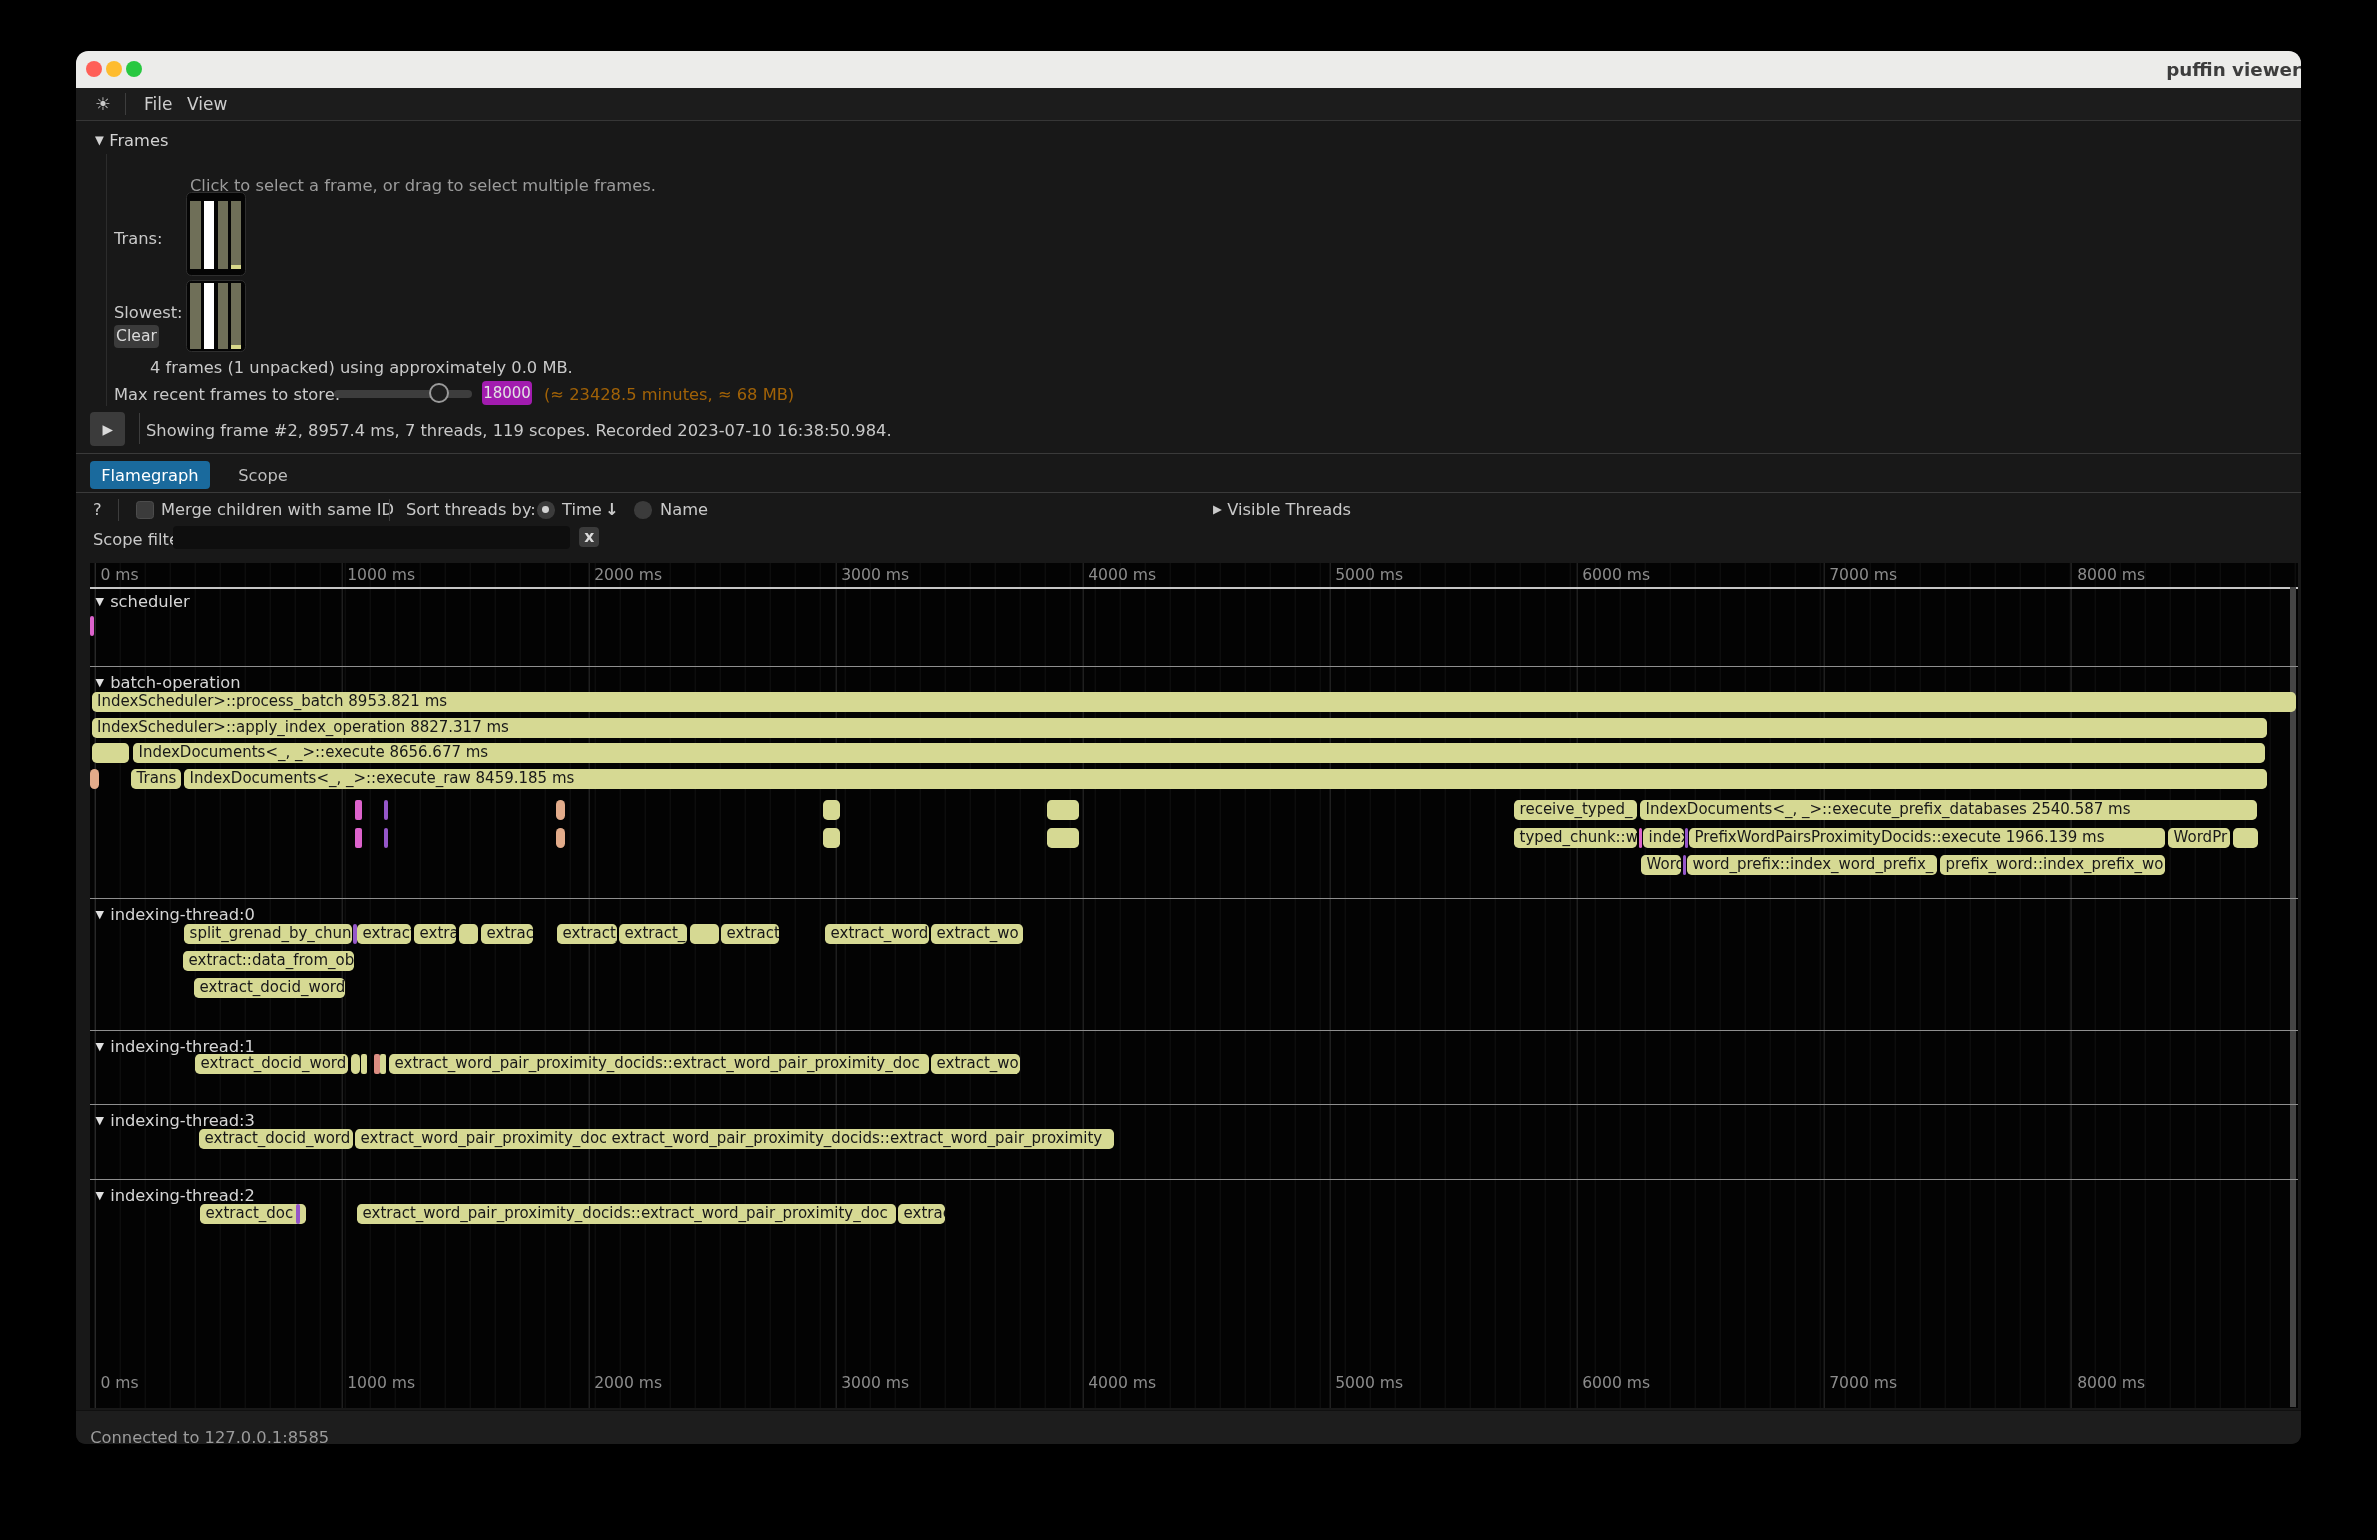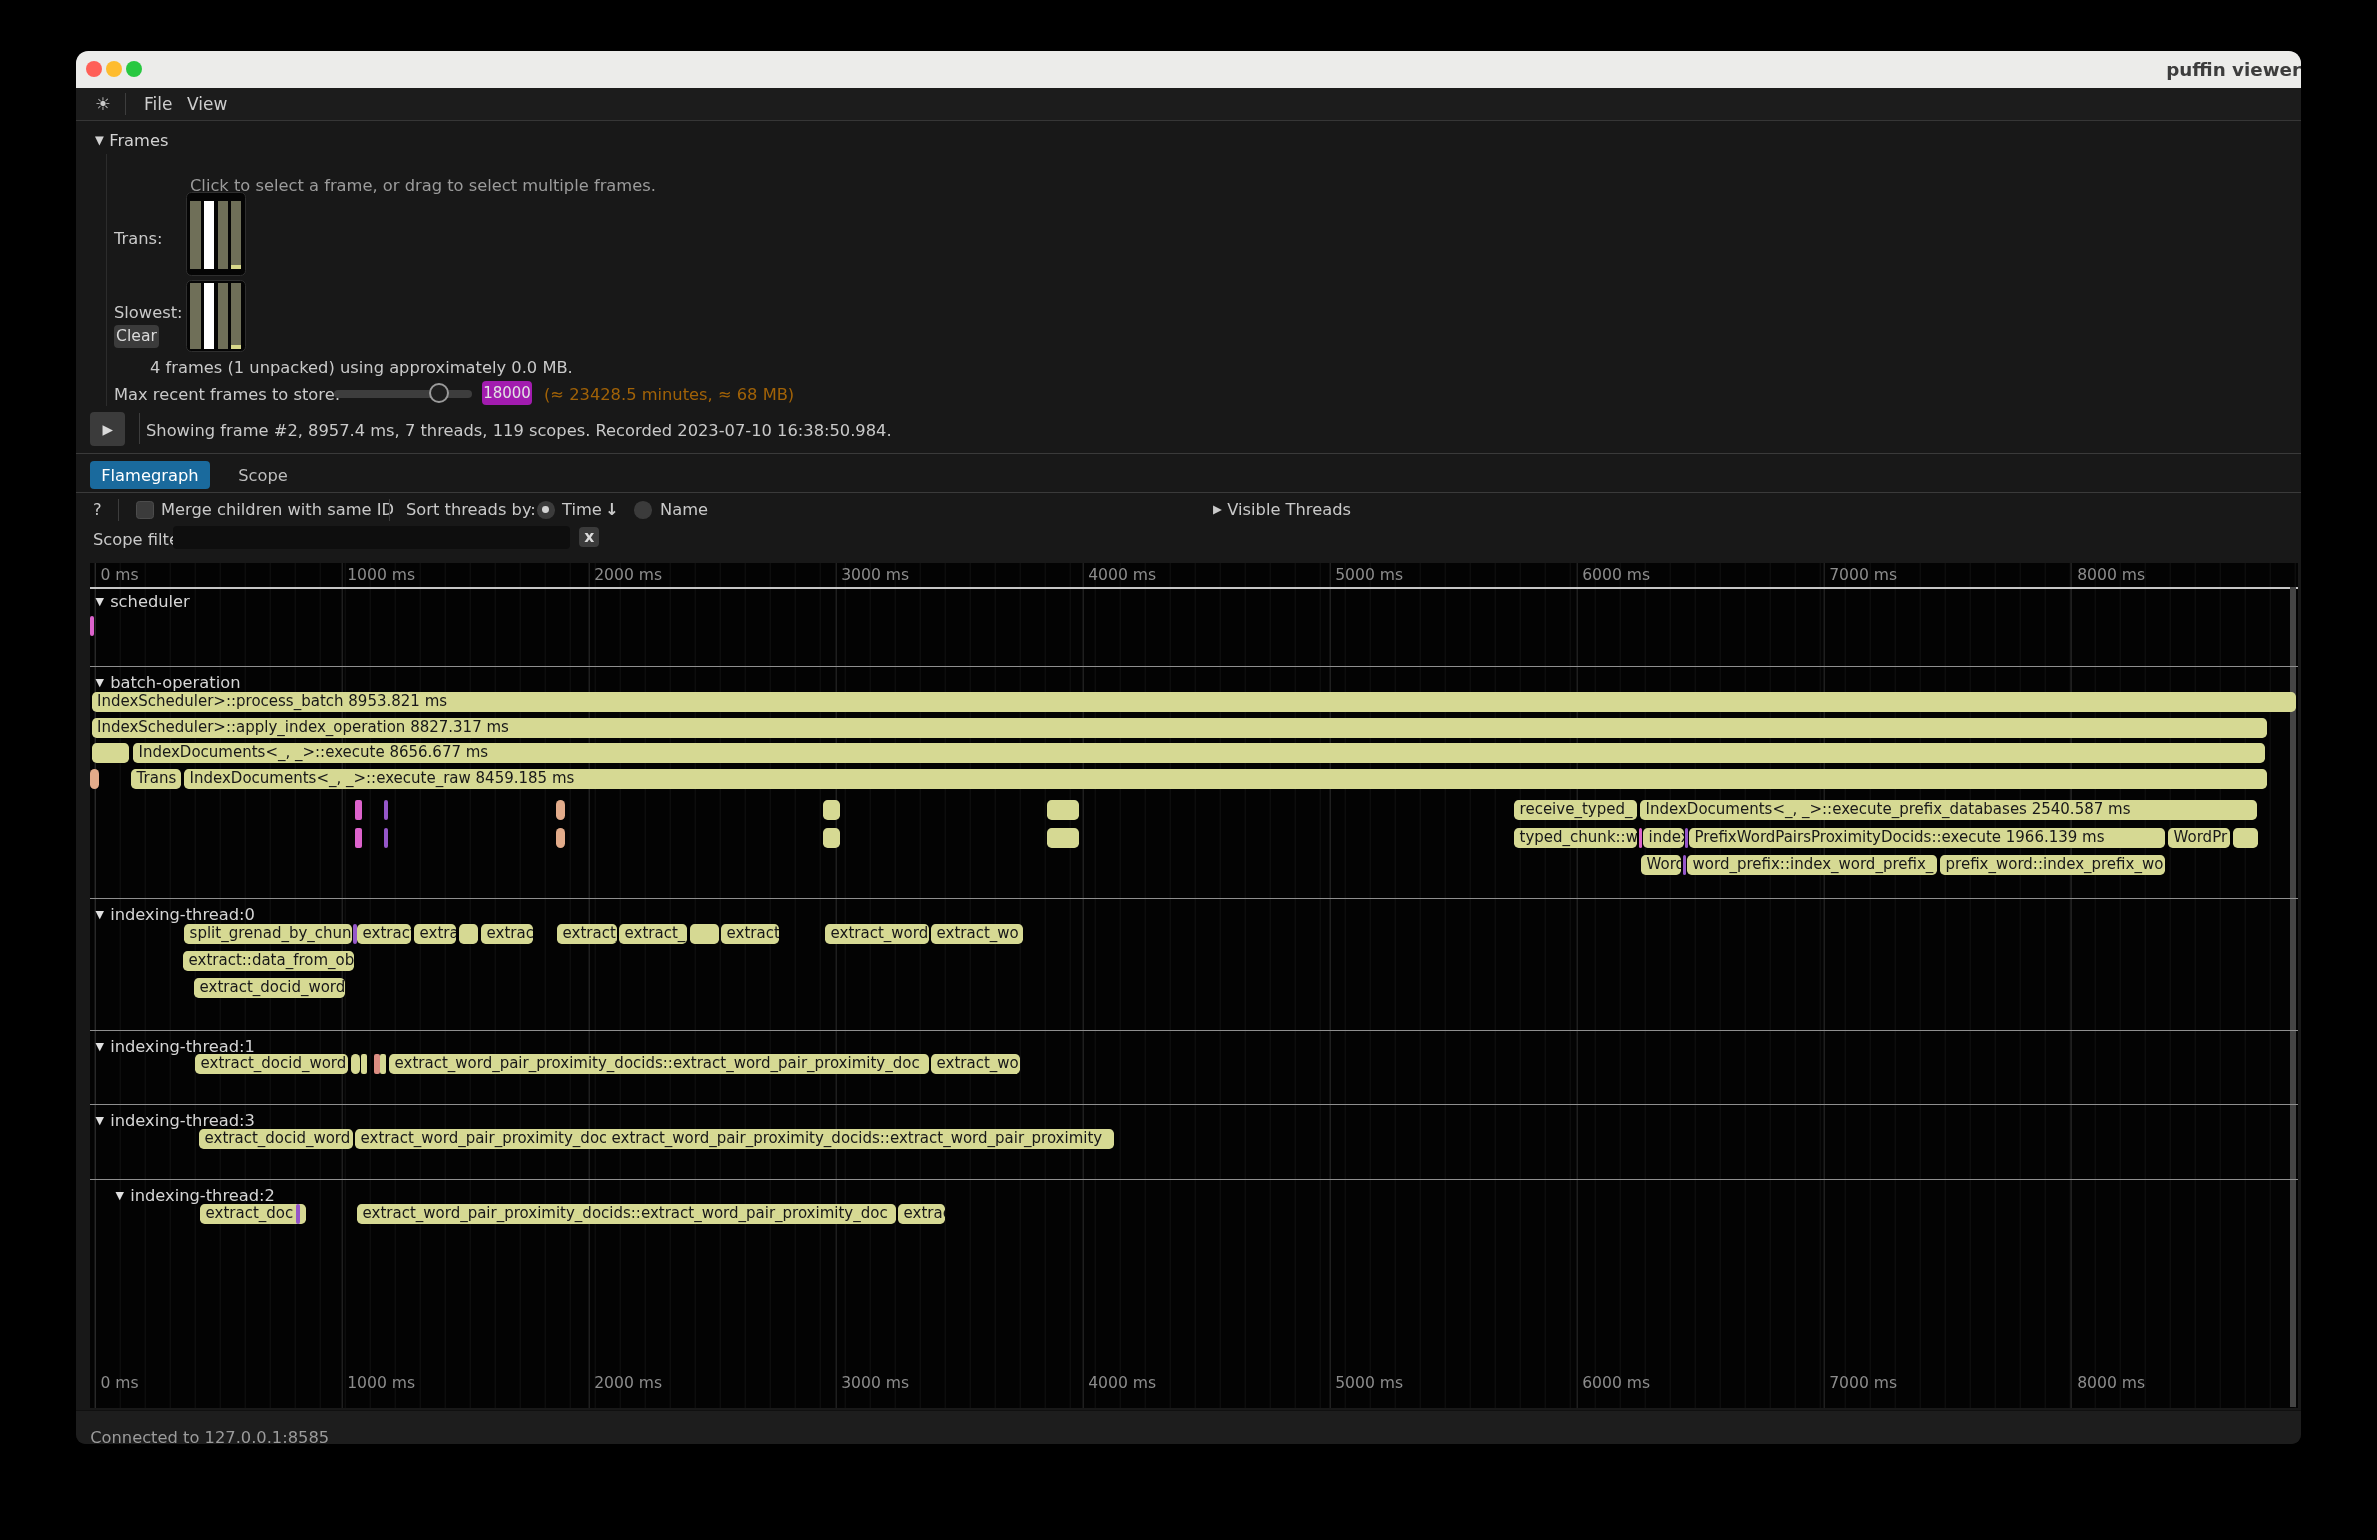--- a/index.html
+++ b/index.html
@@ -249,21 +249,21 @@
       <div class="bar c-y" style="left: 271px; top: 491px; width: 5.4px; border-radius: 2px;"></div>
       <div class="bar c-salmon" style="left: 284px; top: 491px; width: 5.4px; border-radius: 2px;"></div>
       <div class="bar c-y" style="left: 290px; top: 491px; width: 6.1px; border-radius: 2px;"></div>
       <div class="bar c-y" style="left: 299px; top: 491px; width: 540px;"><span>extract_word_pair_proximity_docids::extract_word_pair_proximity_doc</span></div>
       <div class="bar c-y" style="left: 841px; top: 491px; width: 89px;"><span>extract_wo</span></div>
       <div class="shead" style="left: 5.4px; top: 548px;"><span class="tri">▼</span>indexing-thread:3</div>
       <div class="ssep" style="top: 616px;"></div>
       <div class="bar c-y" style="left: 109px; top: 566px; width: 154px;"><span>extract_docid_word</span></div>
       <div class="bar c-y" style="left: 265px; top: 566px; width: 277px;"><span>extract_word_pair_proximity_docids</span></div>
       <div class="bar c-y" style="left: 516px; top: 566px; width: 508px;"><span>extract_word_pair_proximity_docids::extract_word_pair_proximity</span></div>
-      <div class="shead" style="left: 5.4px; top: 623px; padding-left: 20px;"><span class="tri">▼</span>indexing-thread:2</div>
+      <div class="shead" style="left: 5.4px; top: 623px;"><span class="tri">▼</span>indexing-thread:2</div>
       <div class="bar c-y" style="left: 110px; top: 641px; width: 106px;"><span>extract_doc</span></div>
       <div class="bar c-purple" style="left: 206px; top: 641px; width: 4.1px; border-radius: 2px;"></div>
       <div class="bar c-y" style="left: 267px; top: 641px; width: 539px;"><span>extract_word_pair_proximity_docids::extract_word_pair_proximity_doc</span></div>
       <div class="bar c-y" style="left: 808px; top: 641px; width: 47px;"><span>extrac</span></div>
     </div>
 
   <div class="statusbar">
     <div class="label dim" style="left:14.2px; top:6.8px;">Connected to 127.0.0.1:8585</div>
   </div>
 </div>

